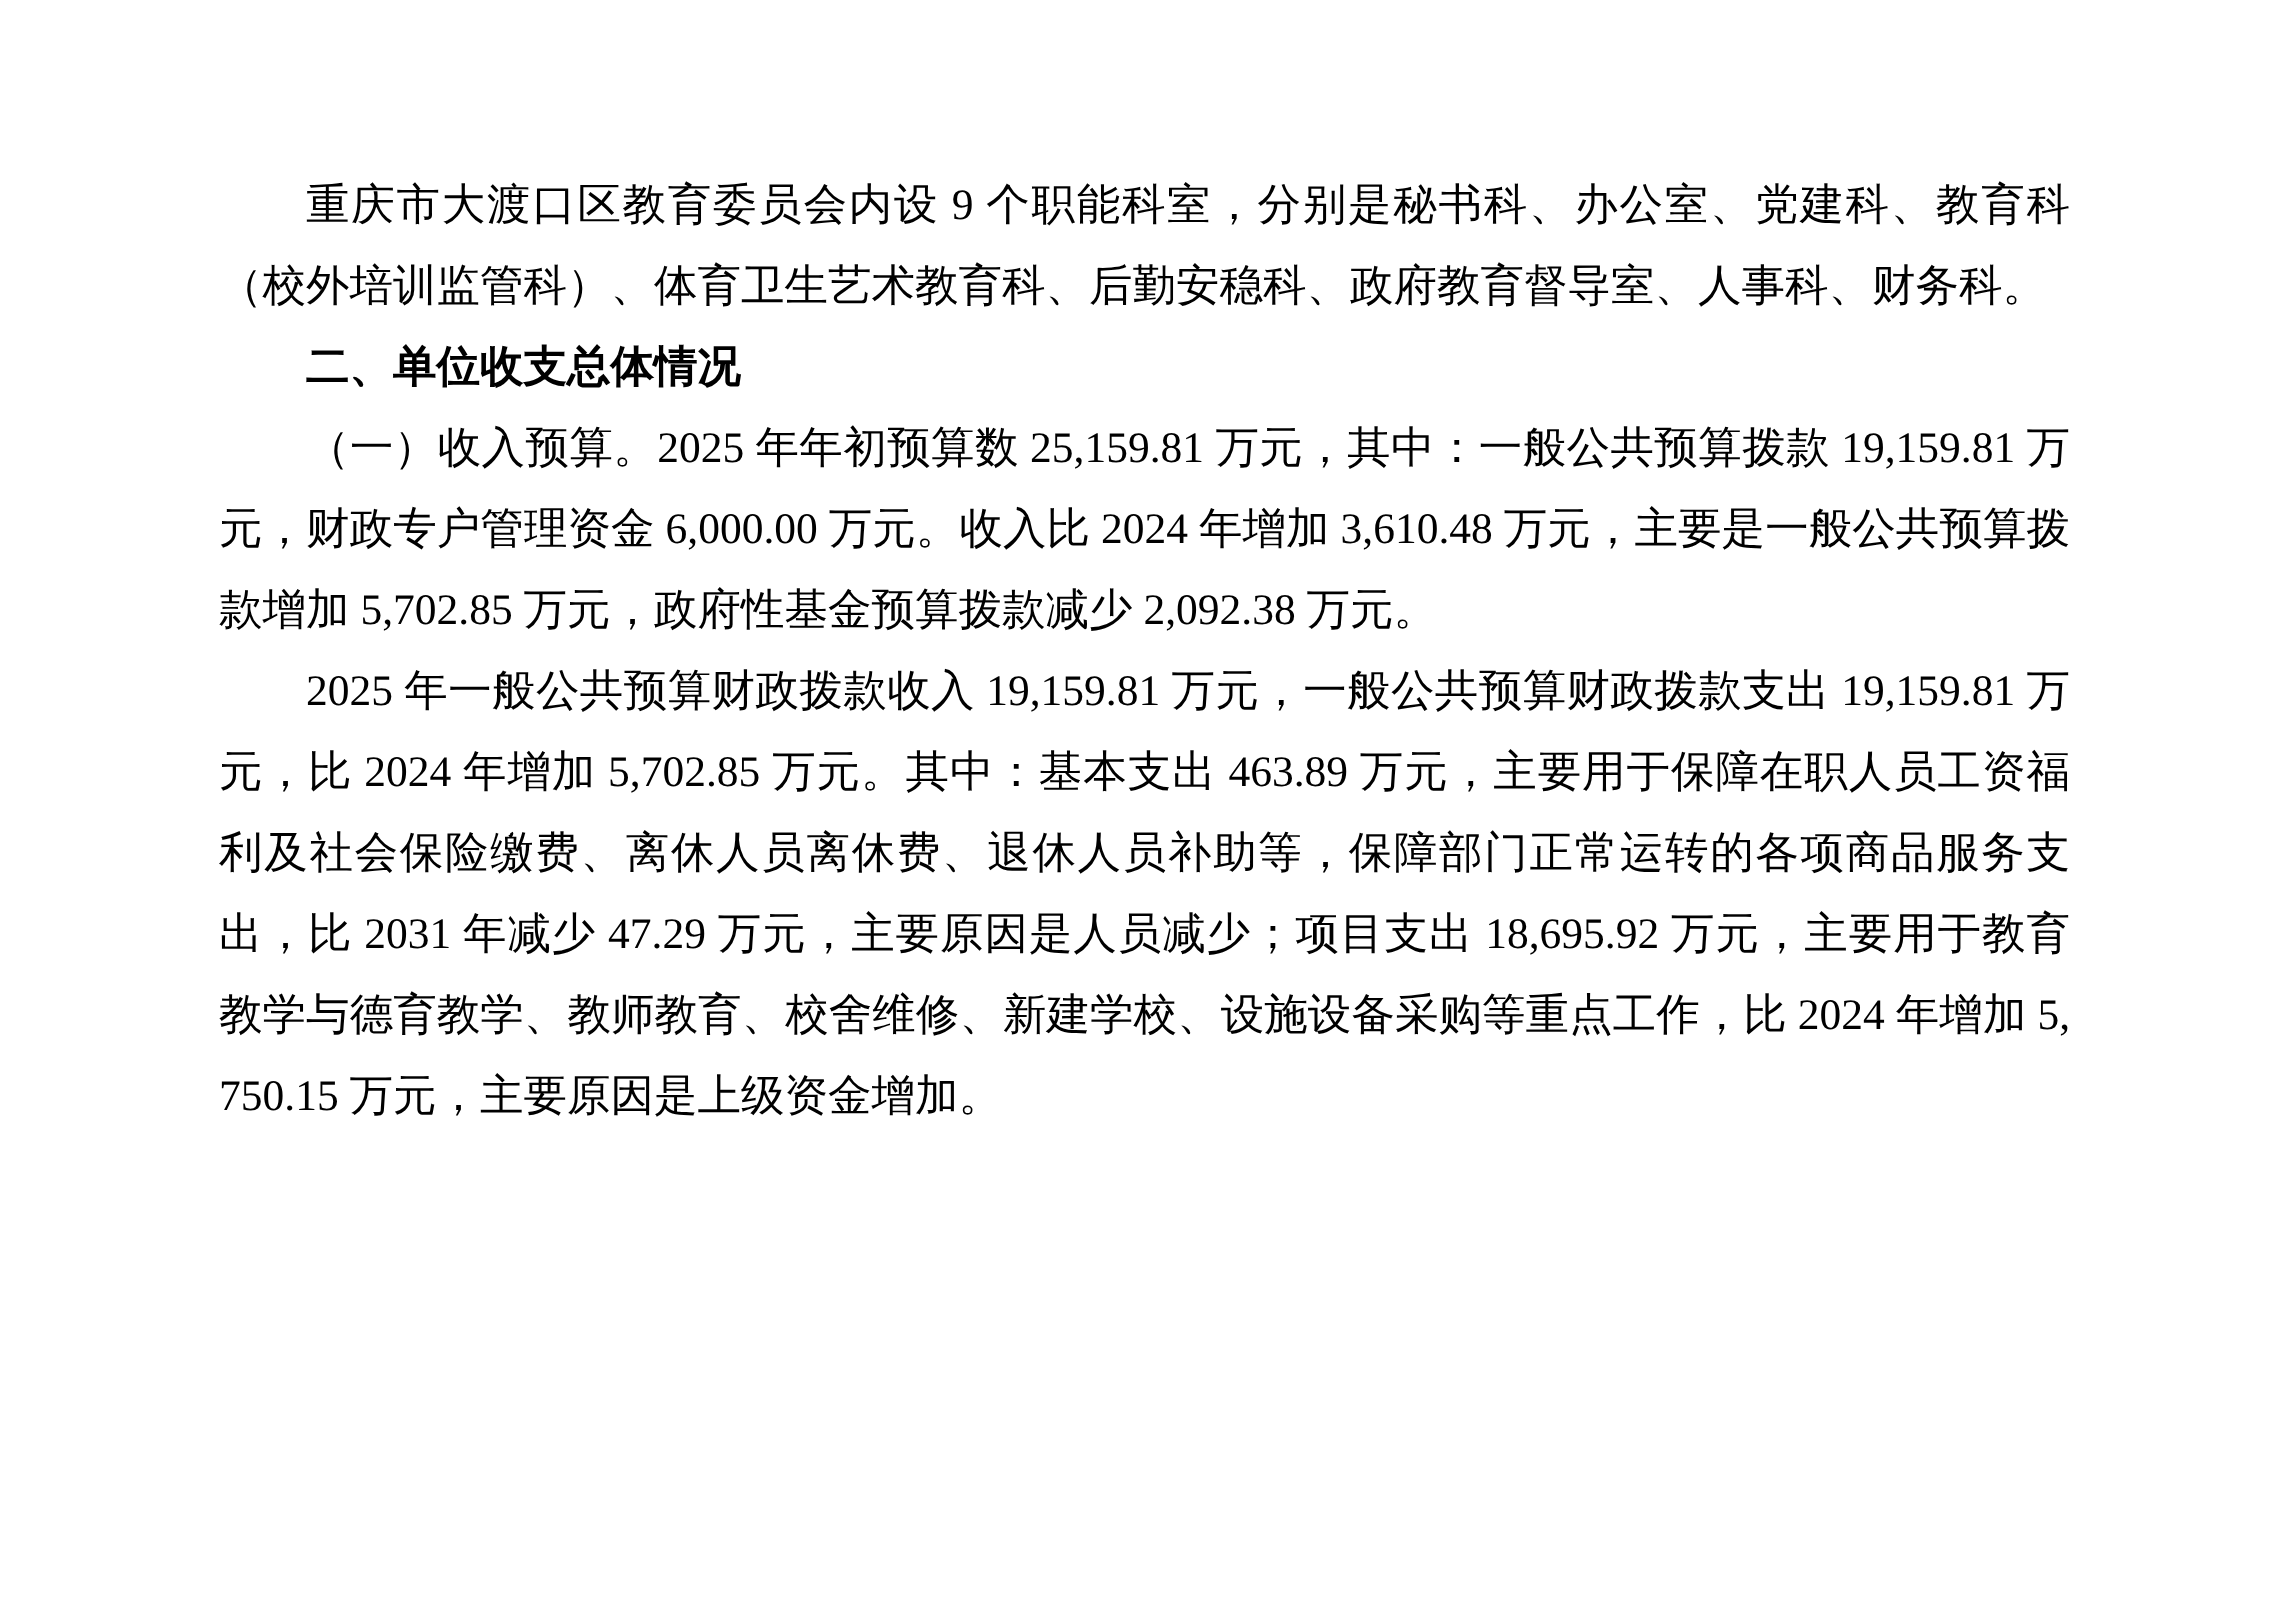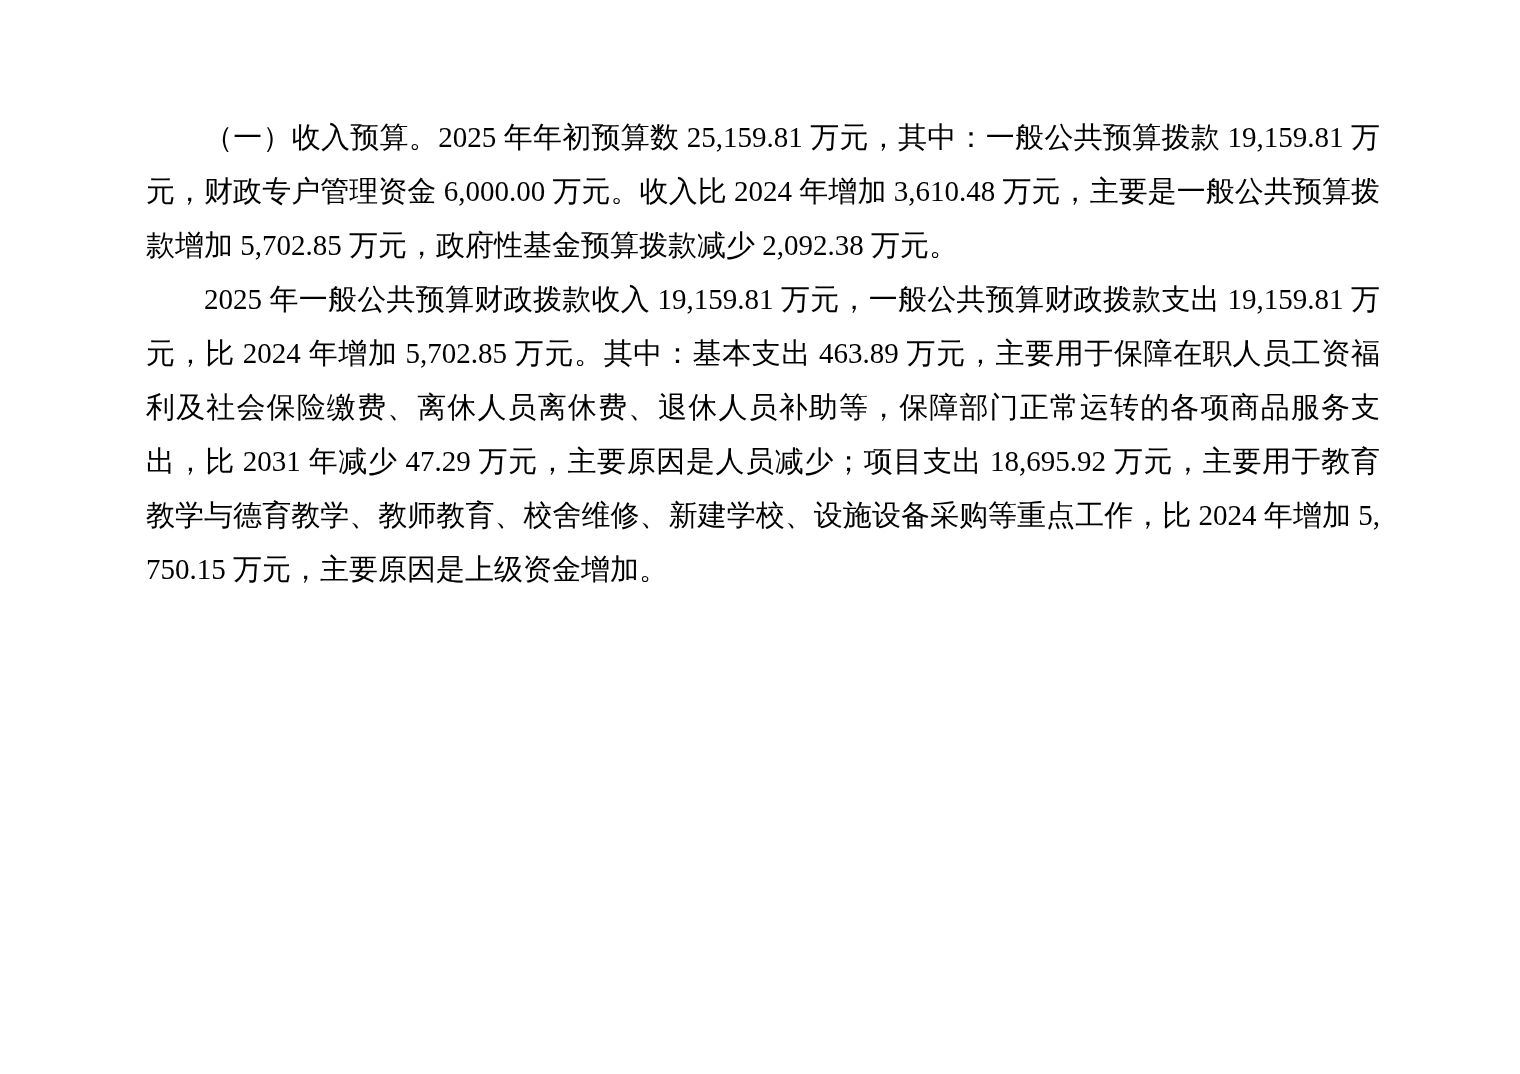--- a/index.html
+++ b/index.html
@@ -38,21 +38,23 @@
   .lead {
     
     font-weight: 500;
   }
 </style>
 </head>
 <body>
 
 <main class="page">
 
+  <p class="body-para">重庆市大渡口区教育委员会内设 9 个职能科室，分别是秘书科、办公室、党建科、教育科（校外培训监管科）、体育卫生艺术教育科、后勤安稳科、政府教育督导室、人事科、财务科。</p>
 
+  <h2 class="section-heading">二、单位收支总体情况</h2>
 
   <p class="body-para"><span class="lead">（一）收入预算。</span><span>2025 年年初预算数 25,159.81 万元，其中：一般公共预算拨款 19,159.81 万元，财政专户管理资金 6,000.00 万元。收入比 2024 年增加 3,610.48 万元，主要是一般公共预算拨款增加 5,702.85 万元，政府性基金预算拨款减少 2,092.38 万元。</span></p>
 
 
 
   <p class="body-para">2025 年一般公共预算财政拨款收入 19,159.81 万元，一般公共预算财政拨款支出 19,159.81 万元，比 2024 年增加 5,702.85 万元。其中：基本支出 463.89 万元，主要用于保障在职人员工资福利及社会保险缴费、离休人员离休费、退休人员补助等，保障部门正常运转的各项商品服务支出，比 2031 年减少 47.29 万元，主要原因是人员减少；项目支出 18,695.92 万元，主要用于教育教学与德育教学、教师教育、校舍维修、新建学校、设施设备采购等重点工作，比 2024 年增加 5,750.15 万元，主要原因是上级资金增加。</p>
 
 </main>
 
 </body></html>

